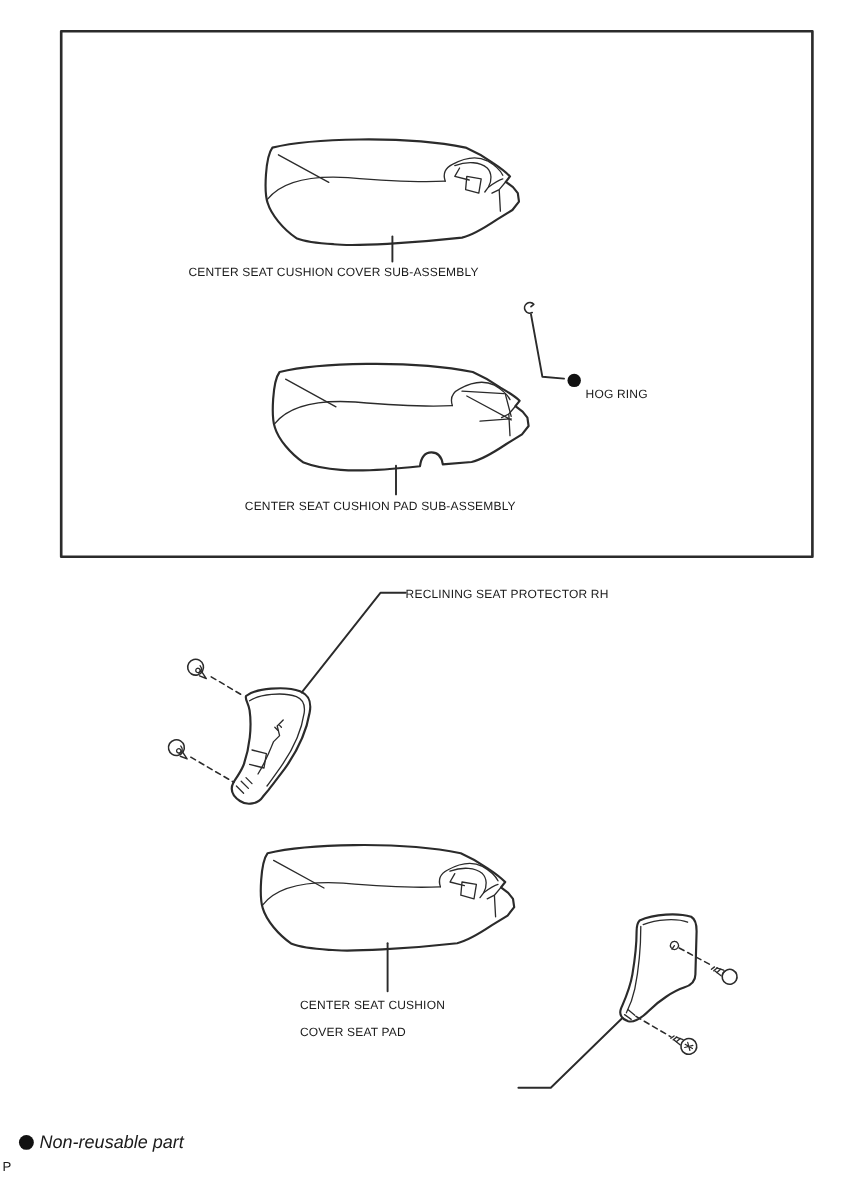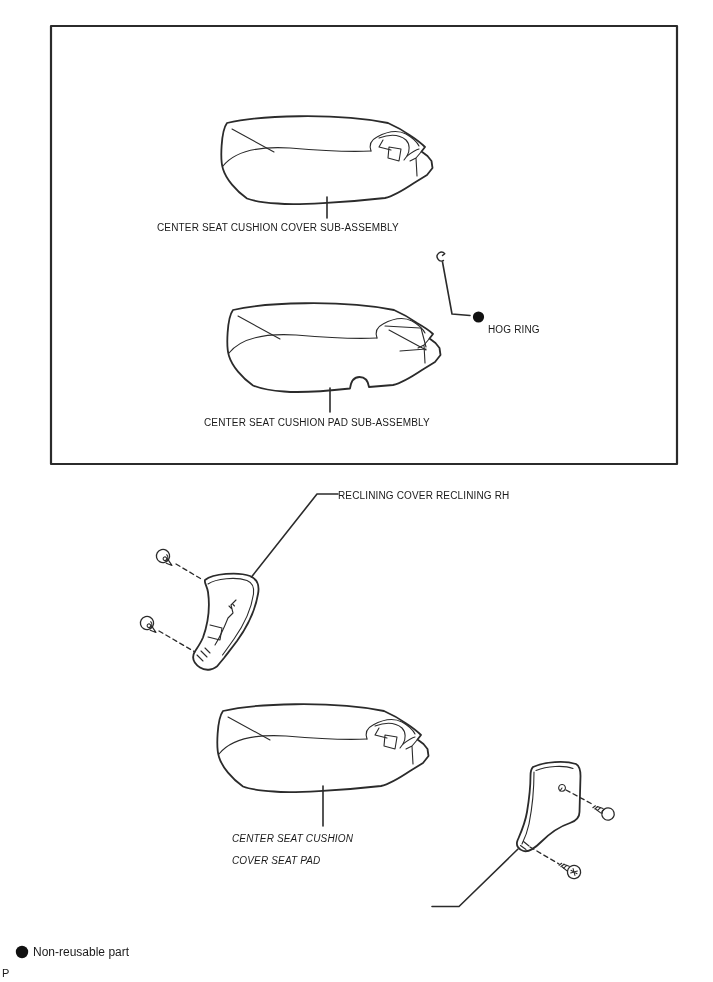--- a/index.html
+++ b/index.html
@@ -22,21 +22,21 @@
   }
   .lbl {
     position: absolute;
     color: #1a1a1a;
     font-size: 10px;
     line-height: 17px;
     letter-spacing: 0.15px;
     white-space: nowrap;
   }
   .lbl.twoline { line-height: 22px; }
-  .lbl.small { font-size: 12px; letter-spacing: 0; }
+  .lbl.small { font-size: 15px; letter-spacing: 0; font-style: italic; }
   .lbl.tiny { font-size: 11px; letter-spacing: 0; }
 </style>
 </head>
 <body>
 
 <div class="stage">
 
   <svg class="art" width="713" height="982" viewBox="0 0 713 982" fill="none" stroke="#2b2b2b" stroke-width="1.5" stroke-linecap="round" stroke-linejoin="round">
 
     <rect x="51" y="26" width="626" height="438" stroke-width="2.2"></rect>
@@ -171,23 +171,23 @@
 
     <circle cx="22" cy="952" r="6.2" fill="#111" stroke="none"></circle>
   </svg>
 
   <div class="lbl" style="left:157px; top:219px;">CENTER SEAT CUSHION COVER SUB-ASSEMBLY</div>
 
   <div class="lbl" style="left:172px; top:414px;margin-left:32px;">CENTER SEAT CUSHION PAD SUB-ASSEMBLY</div>
 
   <div class="lbl" style="left:488px; top:321px;">HOG RING</div>
 
-  <div class="lbl" style="left:338px; top:487px;">RECLINING COVER RECLINING RH</div>
+  <div class="lbl" style="left:338px; top:487px;">RECLINING SEAT PROTECTOR RH</div>
 
-  <div class="lbl twoline" style="left:232px; top:828px;font-style:italic;">
+  <div class="lbl twoline" style="left:250px; top:828px;">
     <div>CENTER SEAT CUSHION</div>
     <div>COVER SEAT PAD</div>
   </div>
 
 
   <div class="lbl small" style="left:33px; top:944px;">Non-reusable part</div>
 
   <div class="lbl tiny" style="left:2px; top:965px;">P</div>
 
 </div>

